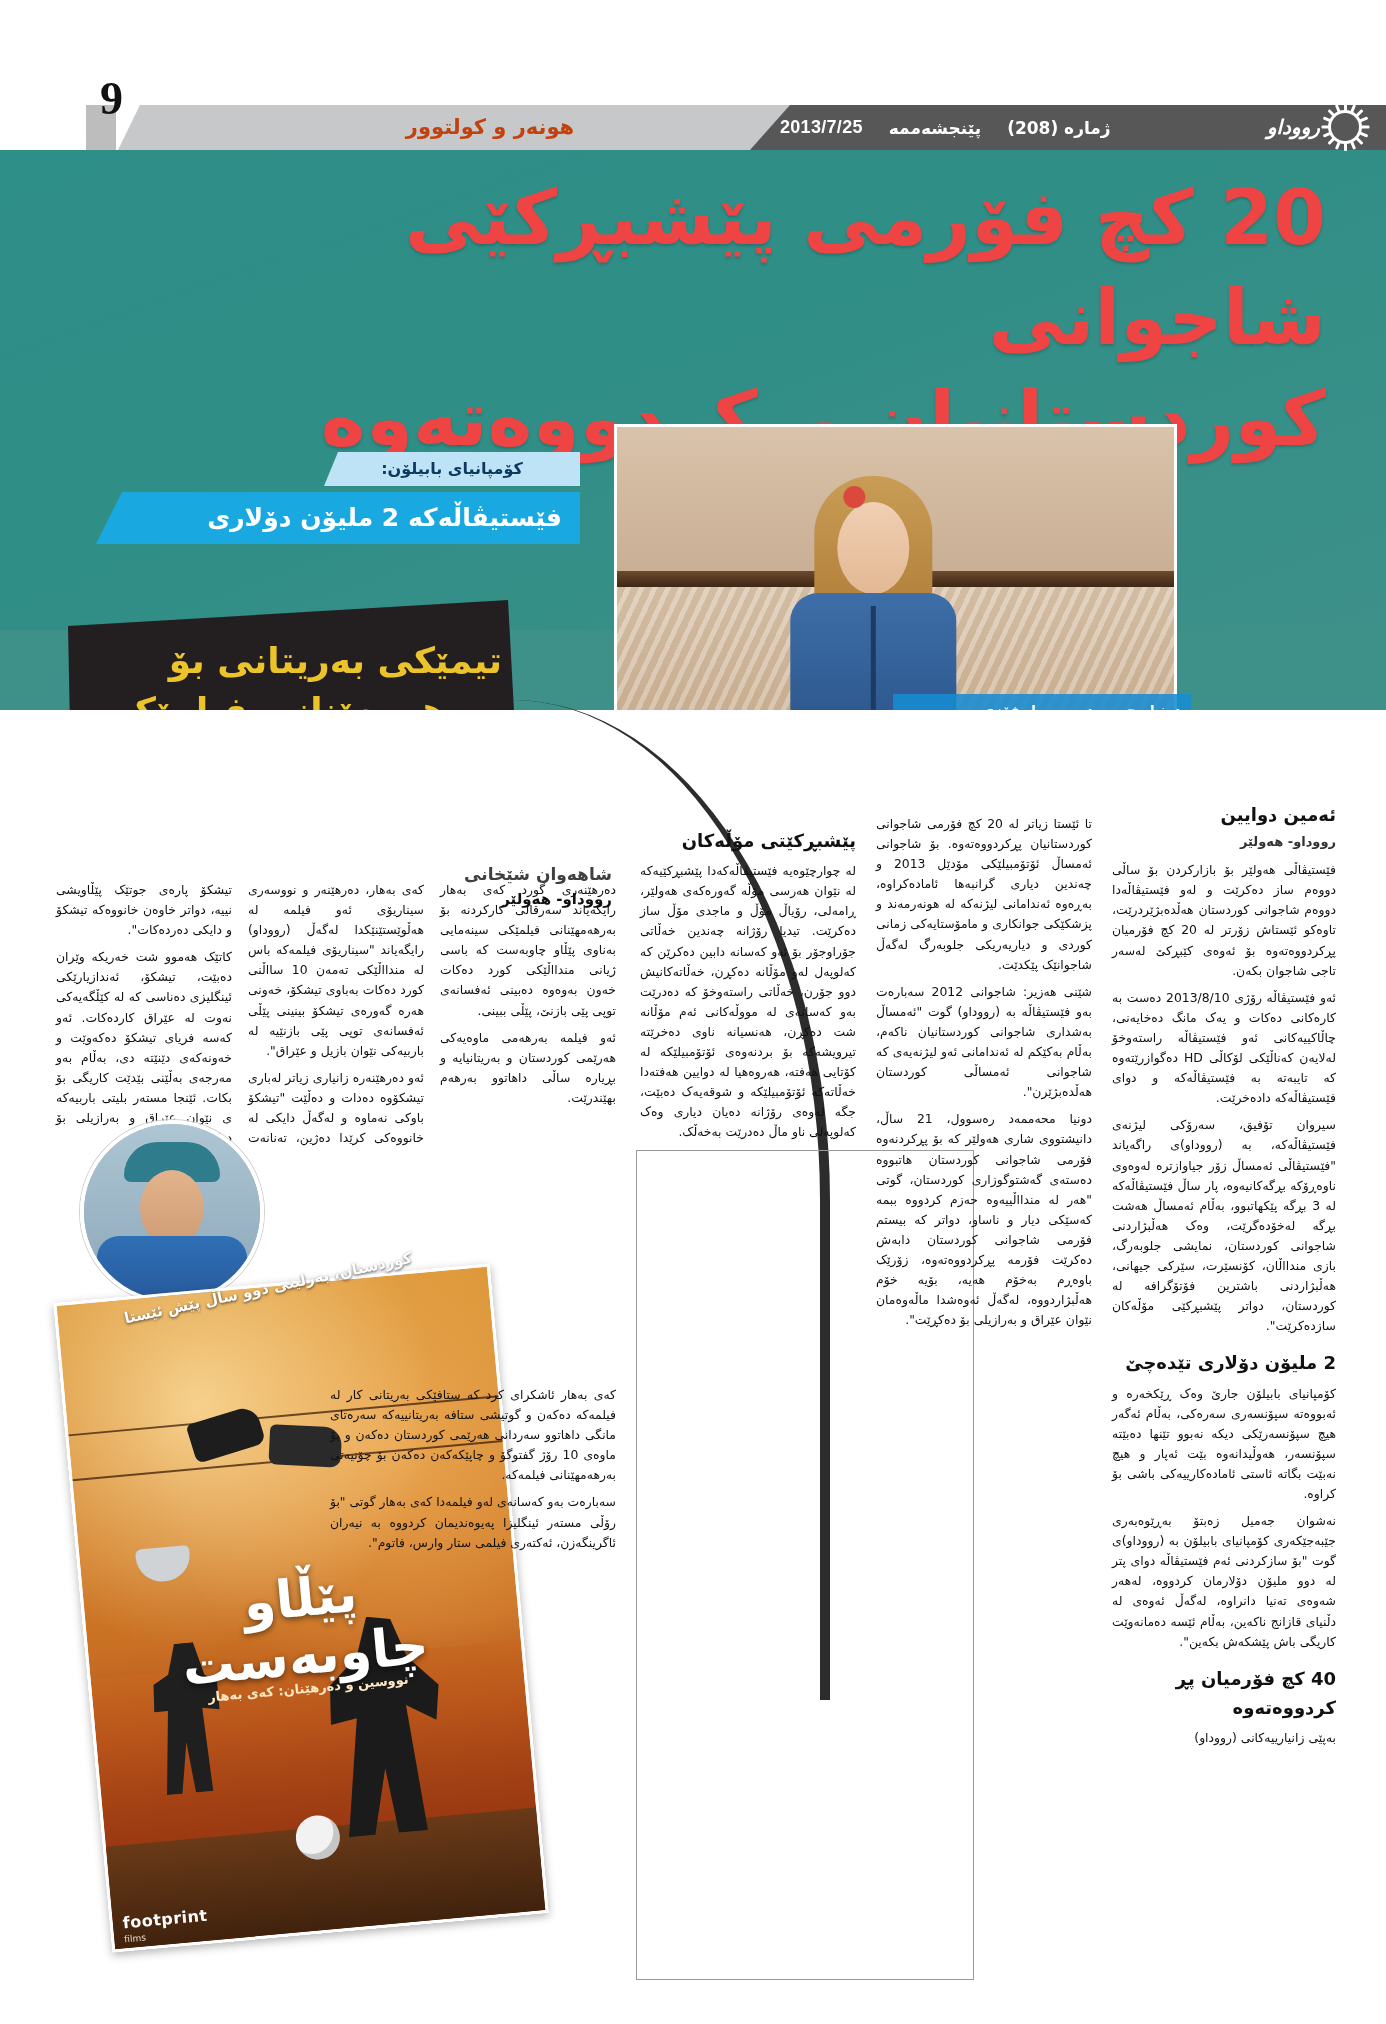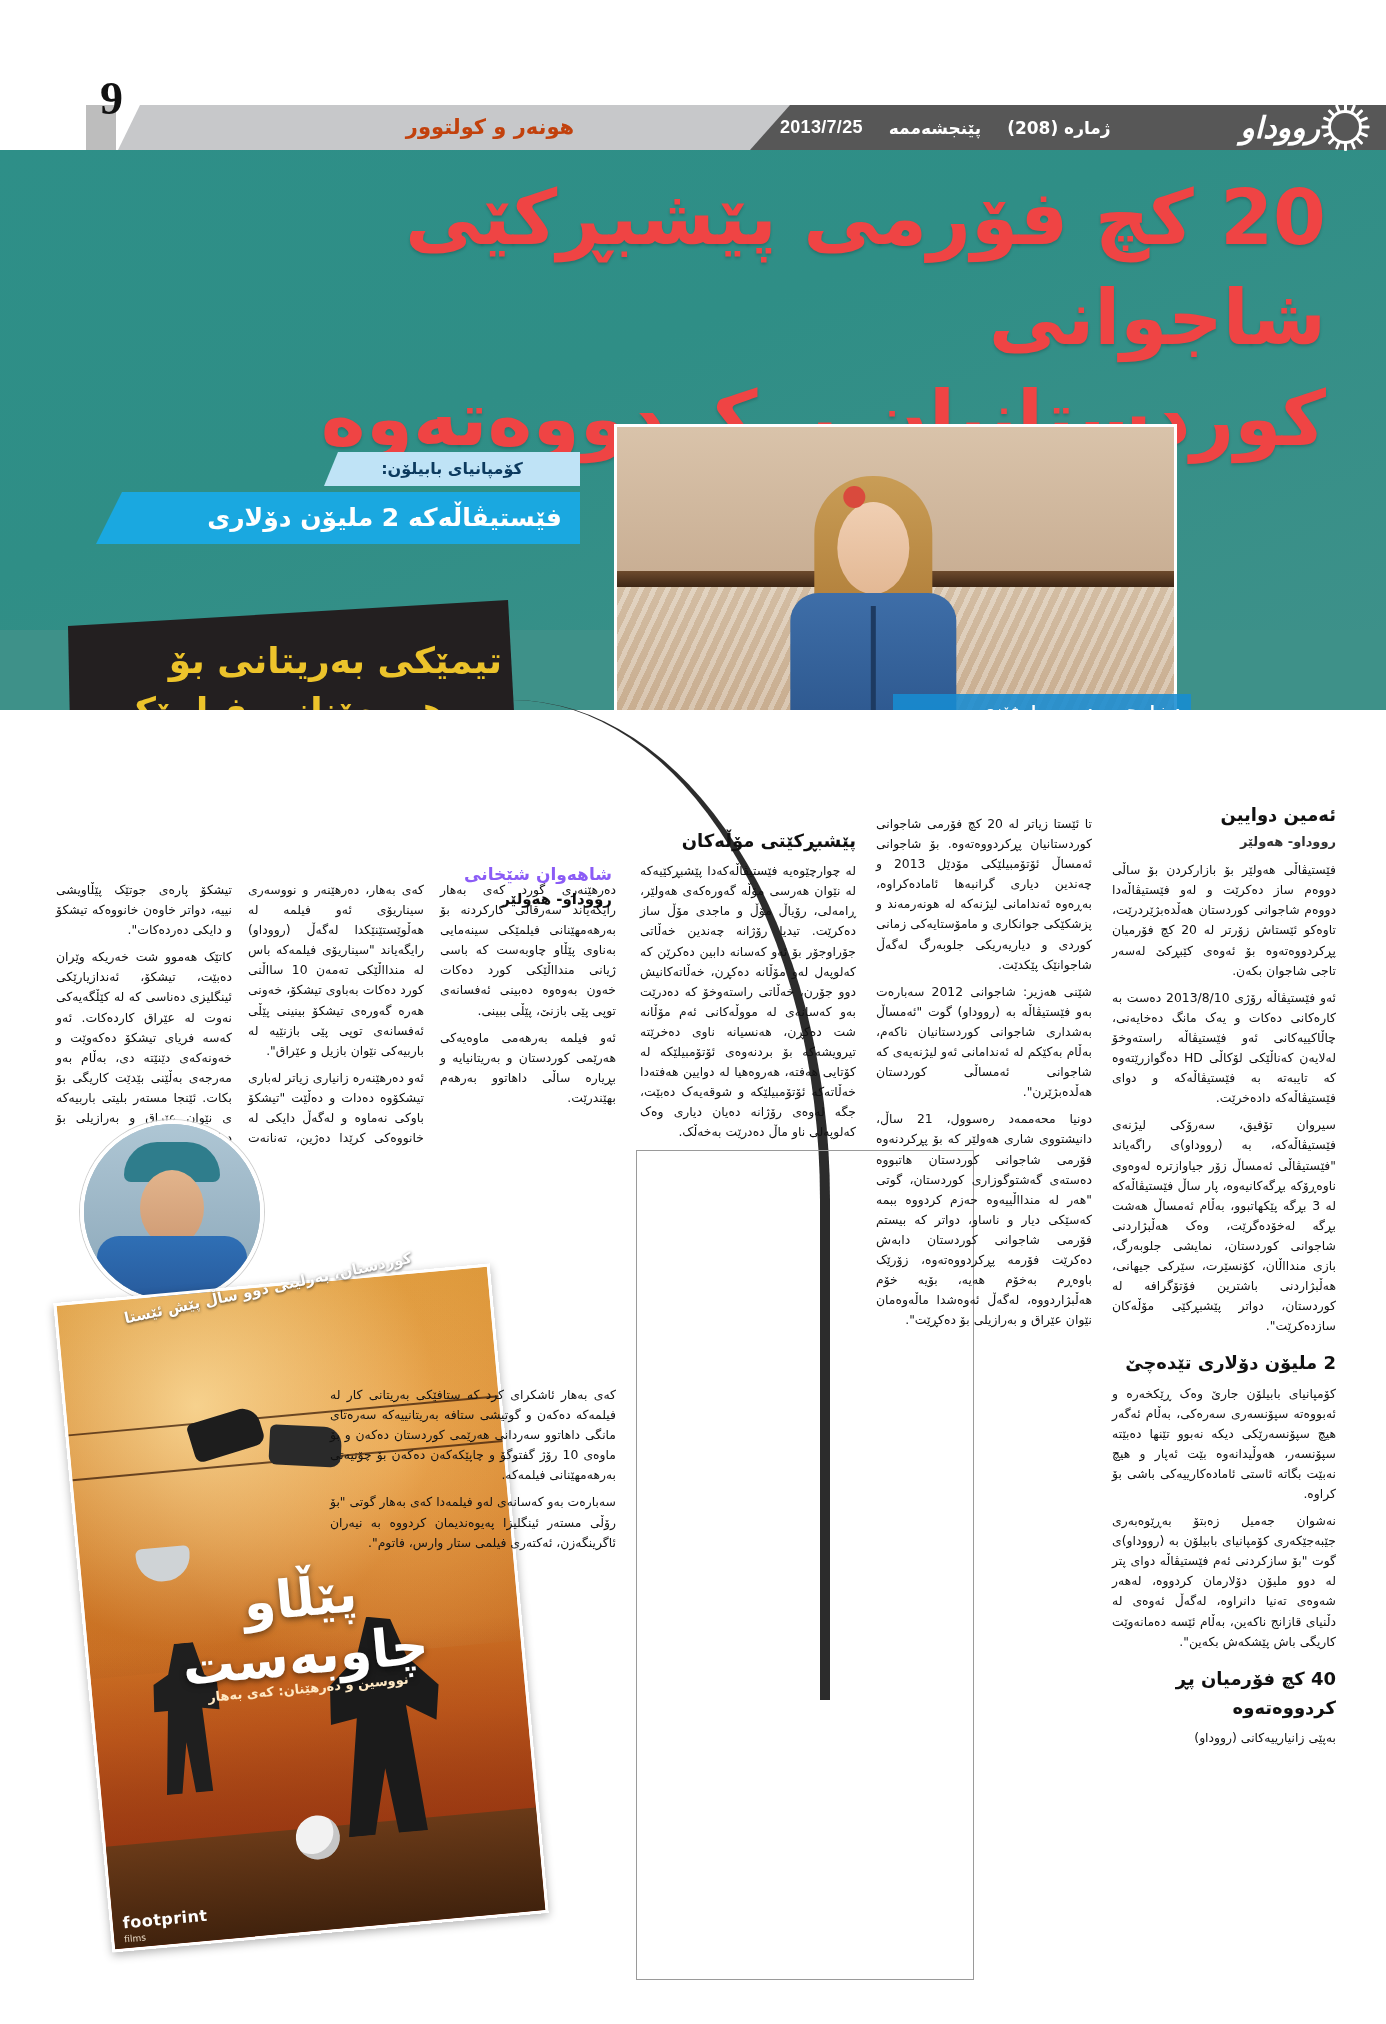--- a/index.html
+++ b/index.html
@@ -30,21 +30,21 @@
   .mh-meta span{font-size:17px;font-weight:700;white-space:nowrap;}
   .mh-meta .mh-date{font-family:"Liberation Sans",sans-serif;font-size:18px;letter-spacing:.3px;}
 
   .logo{position:absolute;right:18px;top:103px;width:130px;height:48px;z-index:8;
         display:flex;align-items:center;justify-content:flex-end;}
   .logo-sun{position:relative;width:46px;height:46px;flex:0 0 46px;}
   .logo-sun::before{content:"";position:absolute;left:9px;top:9px;width:28px;height:28px;
     border-radius:50%;background:#575757;box-shadow:0 0 0 3px #fff;}
   .logo-ray{position:absolute;left:21.5px;top:-1px;width:3px;height:9px;background:#fff;
             transform-origin:1.5px 24px;border-radius:1px;}
-  .logo-word{font-size:30px;font-weight:700;color:#fff;font-style:italic;
+  .logo-word{font-size:20px;font-weight:700;color:#fff;font-style:italic;
              letter-spacing:-1px;margin-right:2px;direction:rtl;}
 
   
   .teal{position:absolute;left:0;top:150px;width:1386px;height:560px;
         background:linear-gradient(160deg,#2e8f88 0%,#2f8e86 40%,#3f918a 100%);}
   .teal-band-bottom{position:absolute;left:0;top:630px;width:1386px;height:80px;
         background:#3e9189;}
 
   .headline{position:absolute;right:60px;top:168px;width:1100px;
             direction:rtl;text-align:right;color:#ef4444;
@@ -96,21 +96,21 @@
   
   .dark-panel{position:absolute;left:68px;top:600px;width:452px;height:230px;
     background:#231f20;clip-path:polygon(0 26px,440px 0,452px 222px,4px 230px);}
   .dark-head{position:absolute;left:92px;top:636px;width:410px;
     direction:rtl;text-align:right;color:#ecc32b;
     font-size:36px;line-height:1.4;font-weight:700;}
 
   
   .body-bg{position:absolute;left:0;top:710px;width:1386px;height:1314px;background:#fff;}
   .la-byline{position:absolute;left:380px;top:862px;width:232px;direction:rtl;text-align:right;}
-  .la-byline .bn{font-size:17px;font-weight:700;color:#8b5cf6;line-height:1.5;}
+  .la-byline .bn{font-size:17px;font-weight:700;color:#404040;line-height:1.5;}
   .la-byline .bo{font-size:15px;font-weight:700;color:#111;line-height:1.5;}
 
   .la-cols{position:absolute;left:56px;top:880px;width:560px;height:760px;
     direction:rtl;column-count:3;column-gap:16px;column-rule:0;
     text-align:justify;font-size:12.4px;line-height:1.62;color:#111;}
   .la-cols p{margin:0 0 7px 0;}
 
   
   .la-lower{position:absolute;left:330px;top:1385px;width:286px;direction:rtl;
     text-align:justify;font-size:12.4px;line-height:1.62;color:#111;}

